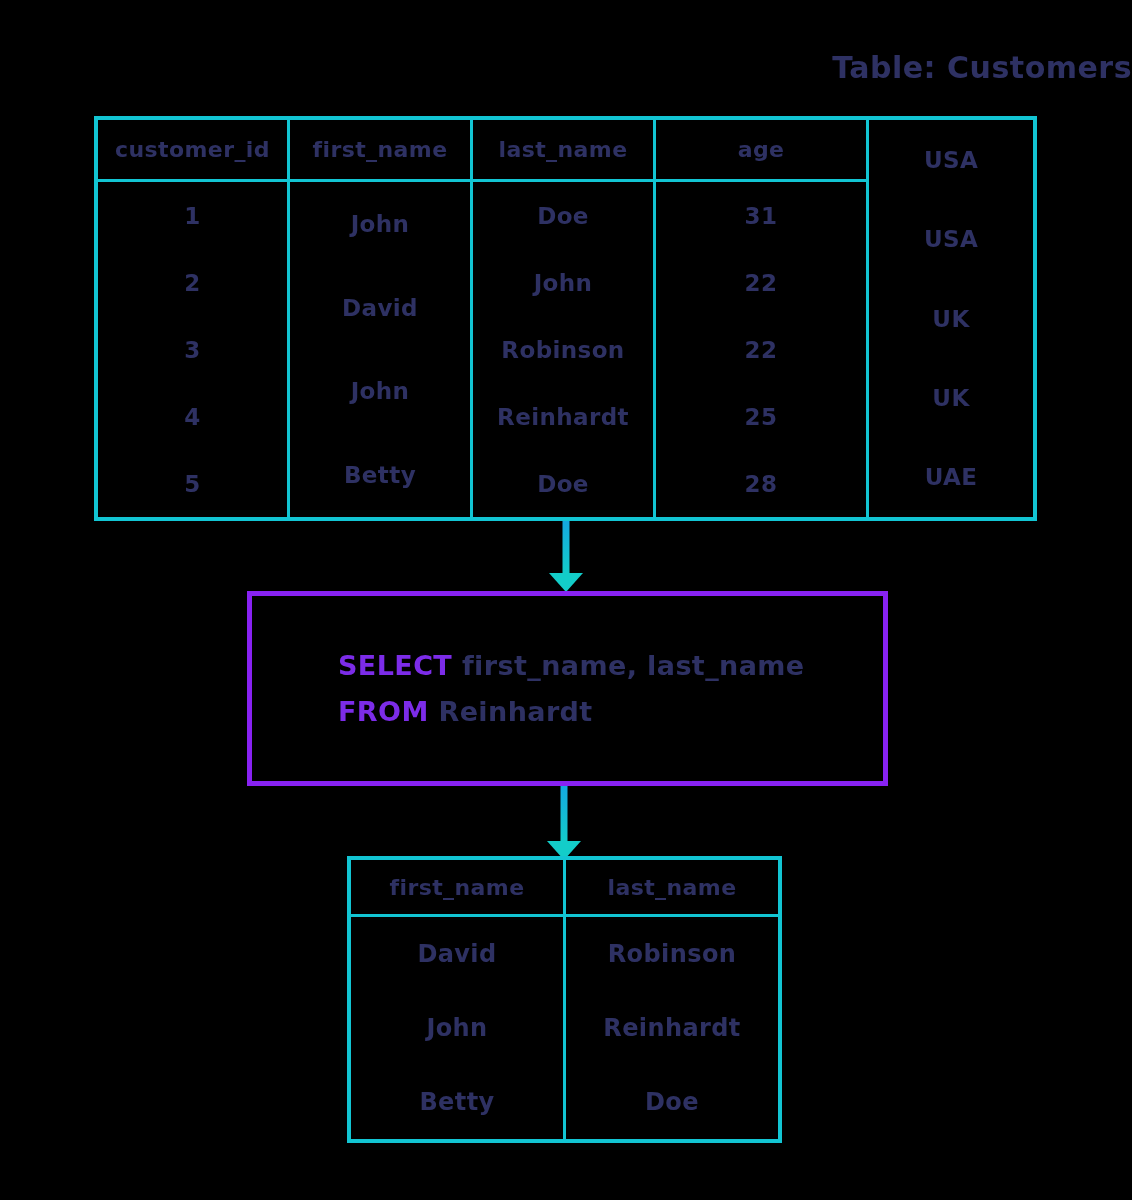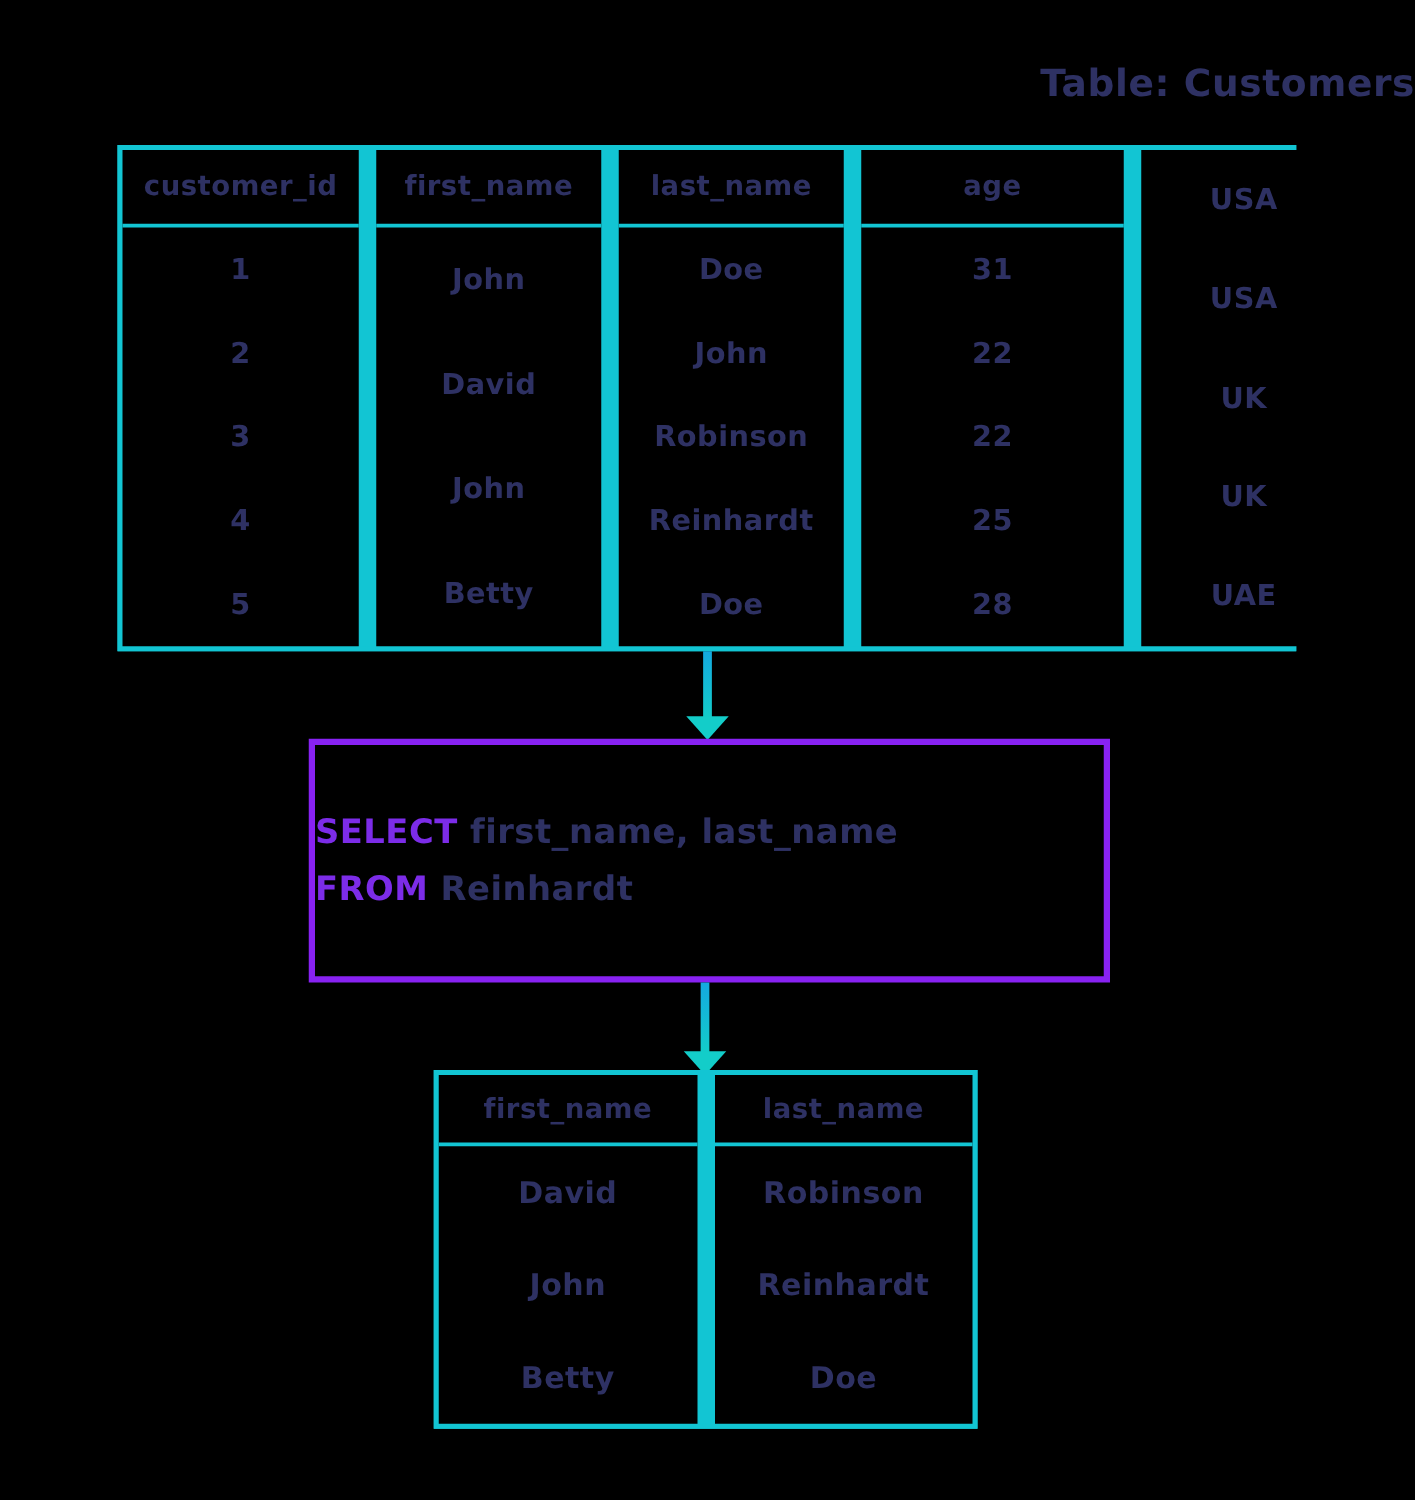--- a/index.html
+++ b/index.html
@@ -25,21 +25,21 @@
     position: absolute; top: 50px; left: 0; width: 1132px;
     text-align: right;
     font-size: 30px; letter-spacing: 0.5px;
     color: var(--navy);
   }
 
   
   .tbl {
     position: absolute;
     display: grid;
-    column-gap: 14px;
+    column-gap: 3px;
     background: var(--teal);
     border: 4px solid var(--teal);
   }
   .tbl-main {
     left: 94px; top: 116px; width: 943px; height: 405px;
     grid-template-columns: 189px 180px 180px 210px 164px;
   }
   .tbl-result {
     left: 347px; top: 856px; width: 435px; height: 287px;
     grid-template-columns: 1fr 1fr;
@@ -82,20 +82,21 @@
   .arrow2 { left: 544px; top: 786px; width: 40px; height: 74px; }
   .arrow2 .stem { top: 0; height: 57px; }
   .arrow2 .head { top: 55px; }
 
   
   .query-box {
     position: absolute;
     left: 247px; top: 591px; width: 641px; height: 195px;
     border: 5px solid var(--purple);
     display: flex; flex-direction: column; justify-content: center;
+    padding-left: 86px;
   }
   .sql-line {
     font-size: 27px; line-height: 46px; letter-spacing: 0.4px;
     color: var(--navy);
     white-space: pre;
   }
   .sql-line .kw { color: var(--keyword); }
   .sql-line .rest { color: var(--navy); }
 </style>
 </head>

